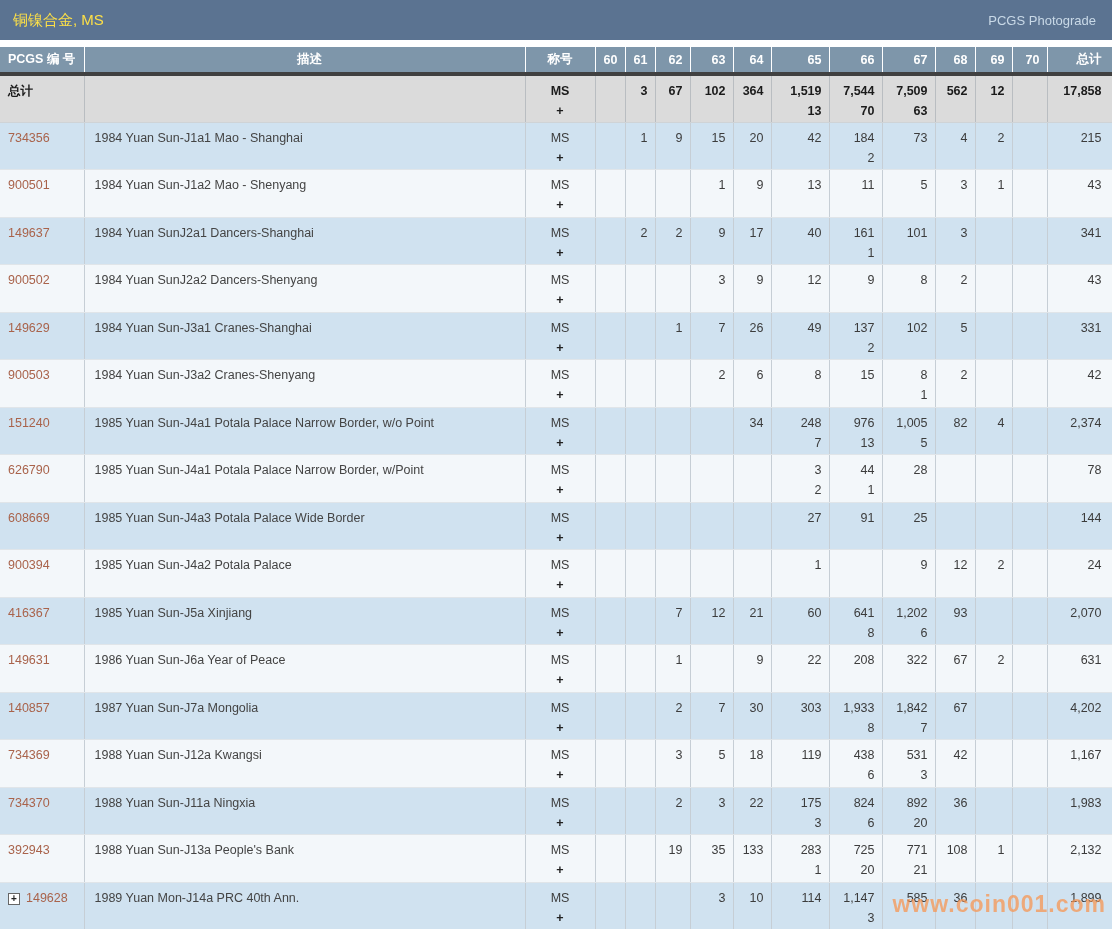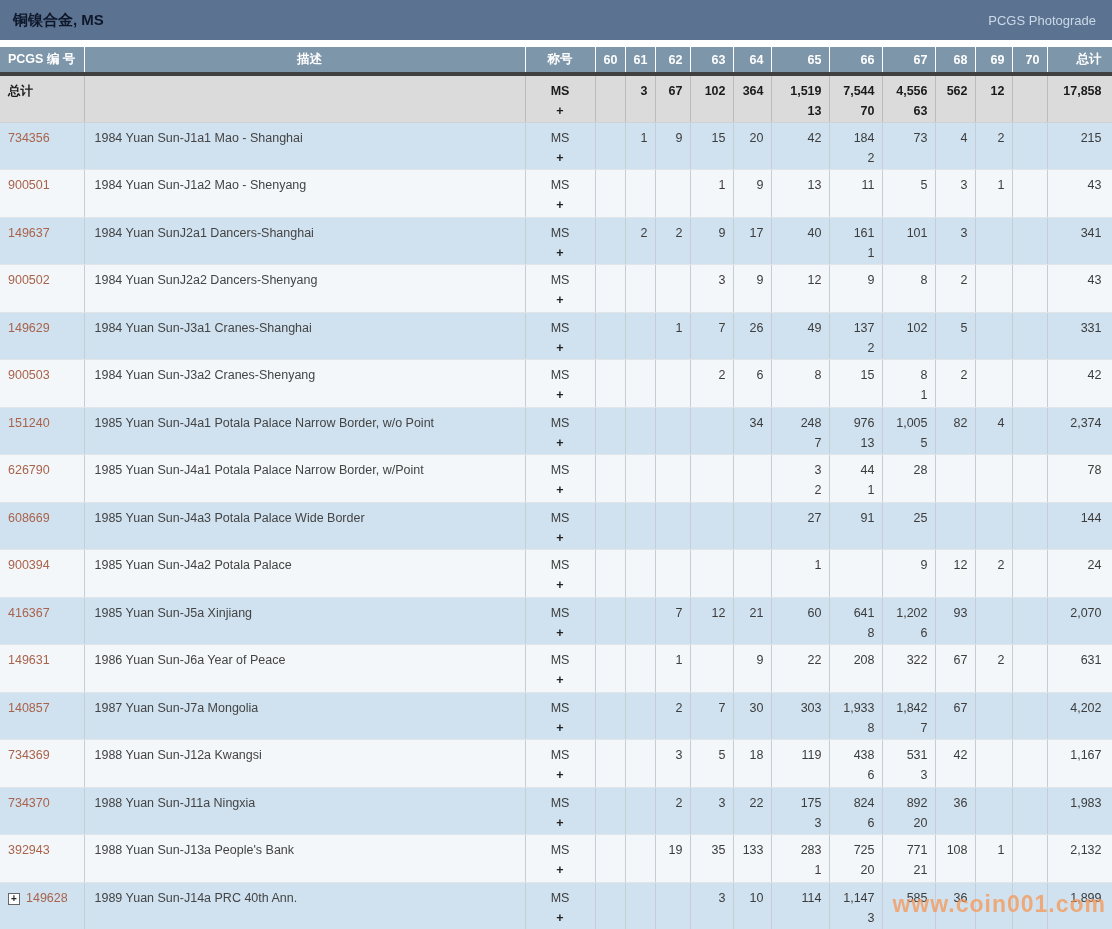--- a/index.html
+++ b/index.html
@@ -6,21 +6,21 @@
   .page{
     position:relative;width:1112px;height:929px;overflow:hidden;background:#fff;
     font-family:"Liberation Sans", sans-serif;
   }
   
   .title-bar{
     height:40px;background:#5b7391;display:flex;align-items:center;
     justify-content:space-between;padding:0 16px 0 13px;box-sizing:border-box;
     margin-bottom:7px;
   }
-  .title-bar .title{color:#0f172a;font-size:15px;font-weight:bold;text-align:right;}
+  .title-bar .title{color:#fde047;font-size:15px;font-weight:normal;text-align:right;}
   .title-bar .photograde{color:#c9d9e7;font-size:13px;text-decoration:none;cursor:pointer;}
   
   table.pop-table{border-collapse:collapse;table-layout:fixed;width:1112px;}
   thead th{
     background:#7e96aa;color:#ffffff;font-size:12.5px;font-weight:bold;
     height:27px;padding:0 7px 0 0;text-align:right;box-sizing:border-box;
     border-right:1px solid rgba(255,255,255,0.10);border-bottom:4px solid #404040;
     overflow:hidden;white-space:nowrap;
   }
   thead th.col-pcgs{text-align:left;padding:0 0 0 8px;}
@@ -138,21 +138,21 @@
           </td>
           <td class="num">
             <div class="l1">1,519</div>
             <div class="l2">13</div>
           </td>
           <td class="num">
             <div class="l1">7,544</div>
             <div class="l2">70</div>
           </td>
           <td class="num">
-            <div class="l1">4,556</div>
+            <div class="l1">7,509</div>
             <div class="l2">63</div>
           </td>
           <td class="num">
             <div class="l1">562</div>
             <div class="l2"></div>
           </td>
           <td class="num">
             <div class="l1">12</div>
             <div class="l2"></div>
           </td>
@@ -1106,21 +1106,21 @@
           </td>
           <td class="total-cell">
             <div class="l1">2,132</div>
           </td>
         </tr>
         <tr class="data-row r-blue">
           <td class="pcgs">
             <div class="l1"><span class="expand">+</span><a class="pcgs-link">149628</a></div>
           </td>
           <td class="desc">
-            <div class="l1">1989 Yuan Sun-J14a PRC 40th Ann.</div>
+            <div class="l1">1989 Yuan Mon-J14a PRC 40th Ann.</div>
           </td>
           <td class="desig">
             <div class="l1">MS</div>
             <div class="l2">+</div>
           </td>
           <td class="num">
             <div class="l1"></div>
             <div class="l2"></div>
           </td>
           <td class="num">

